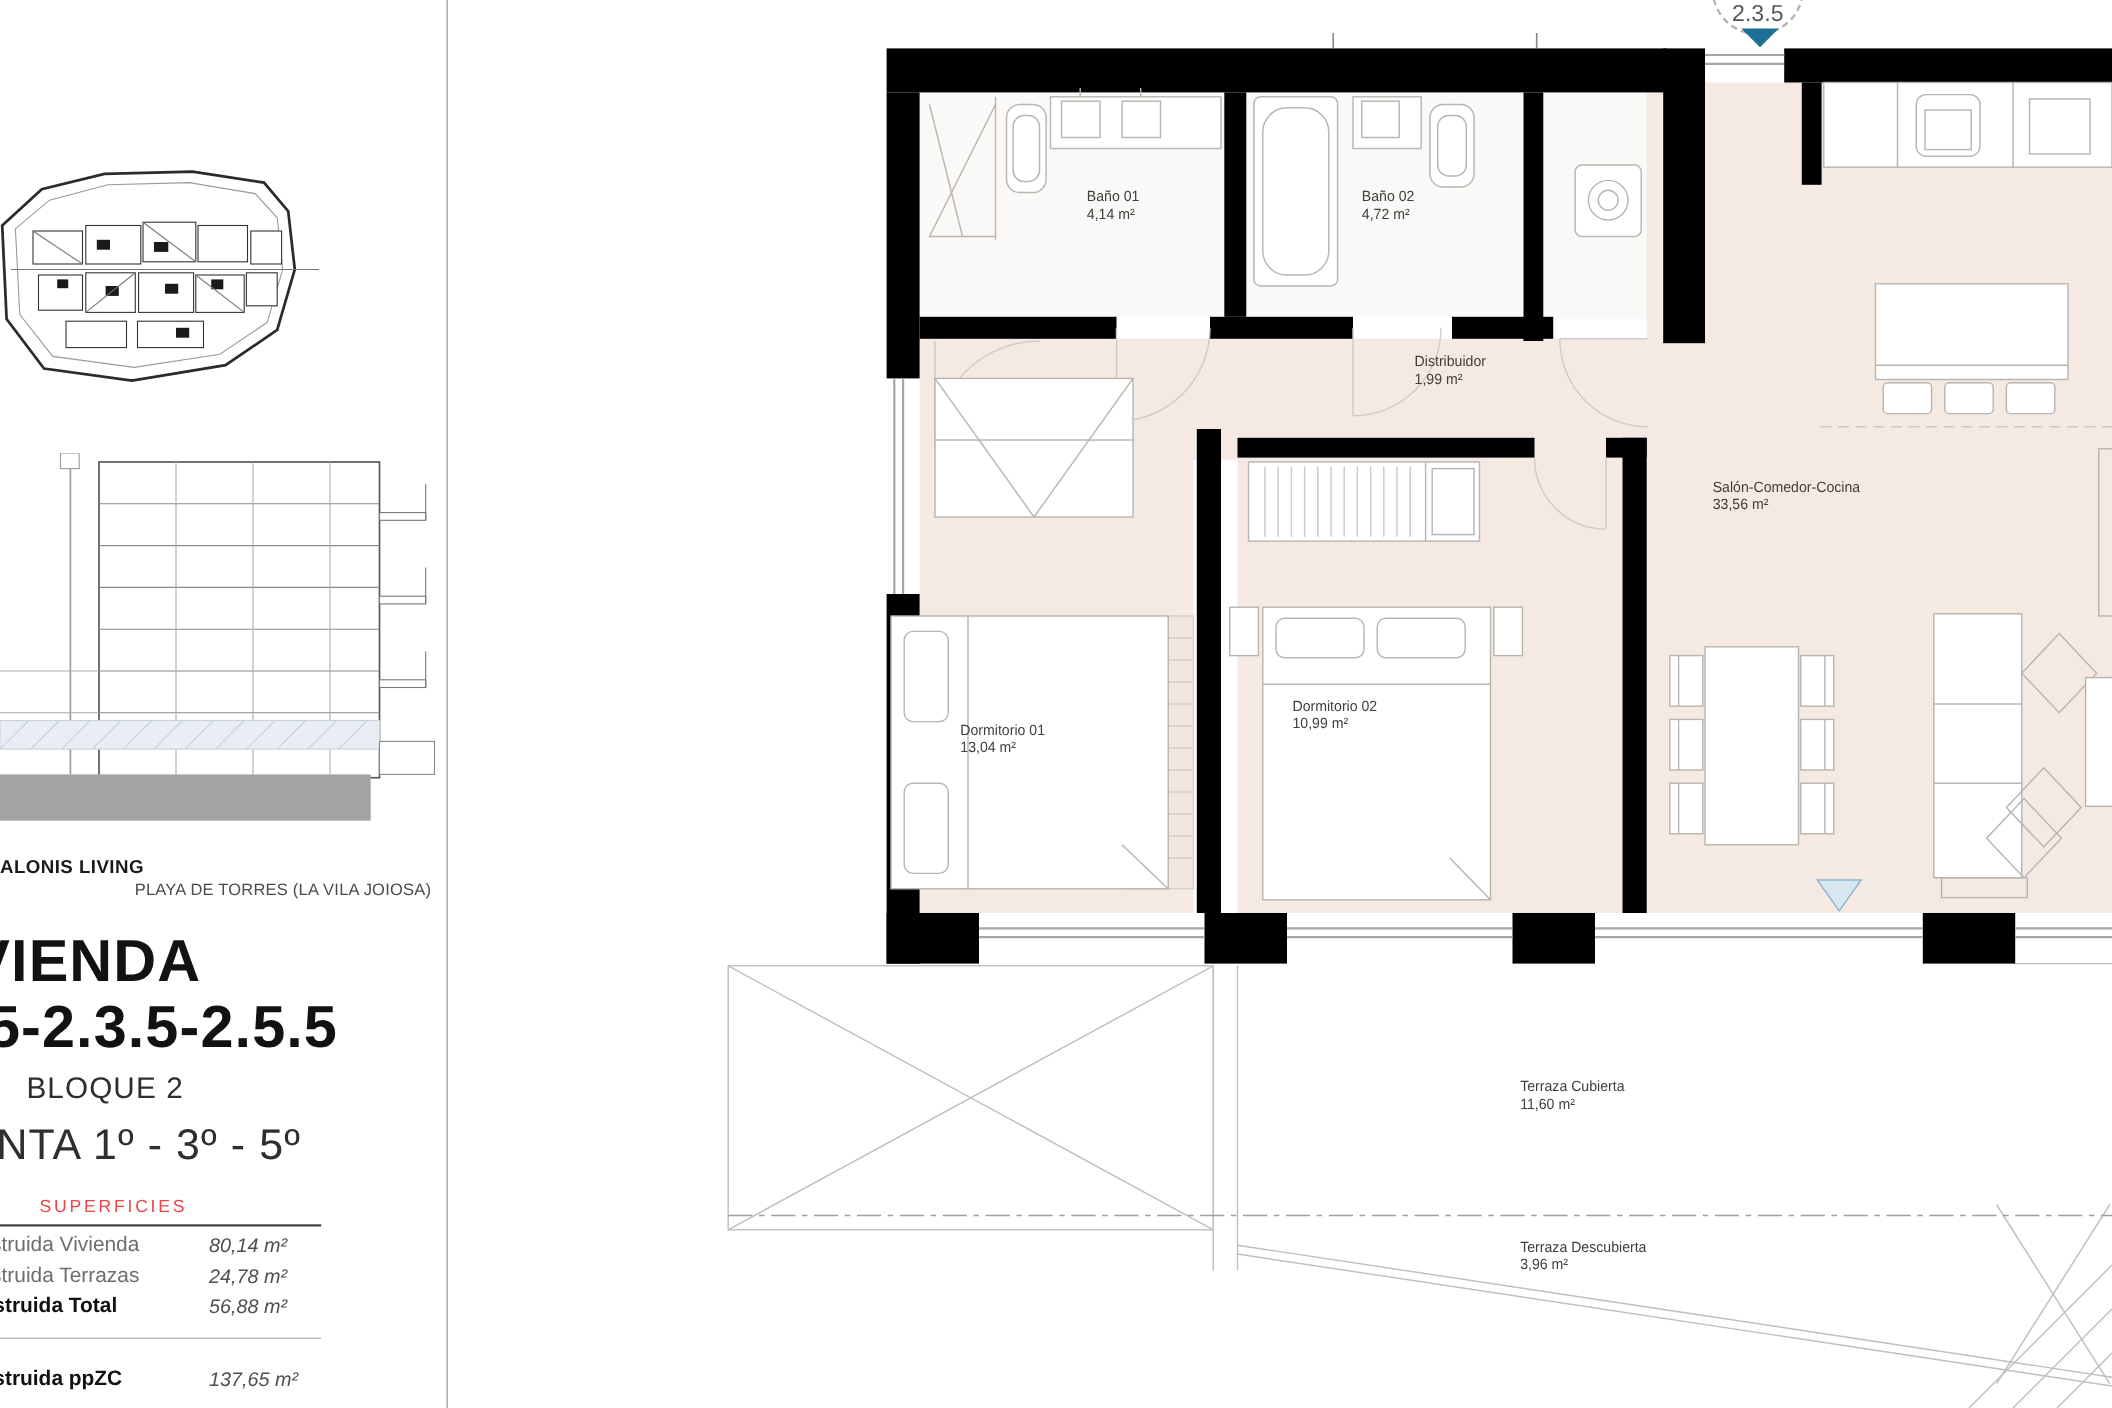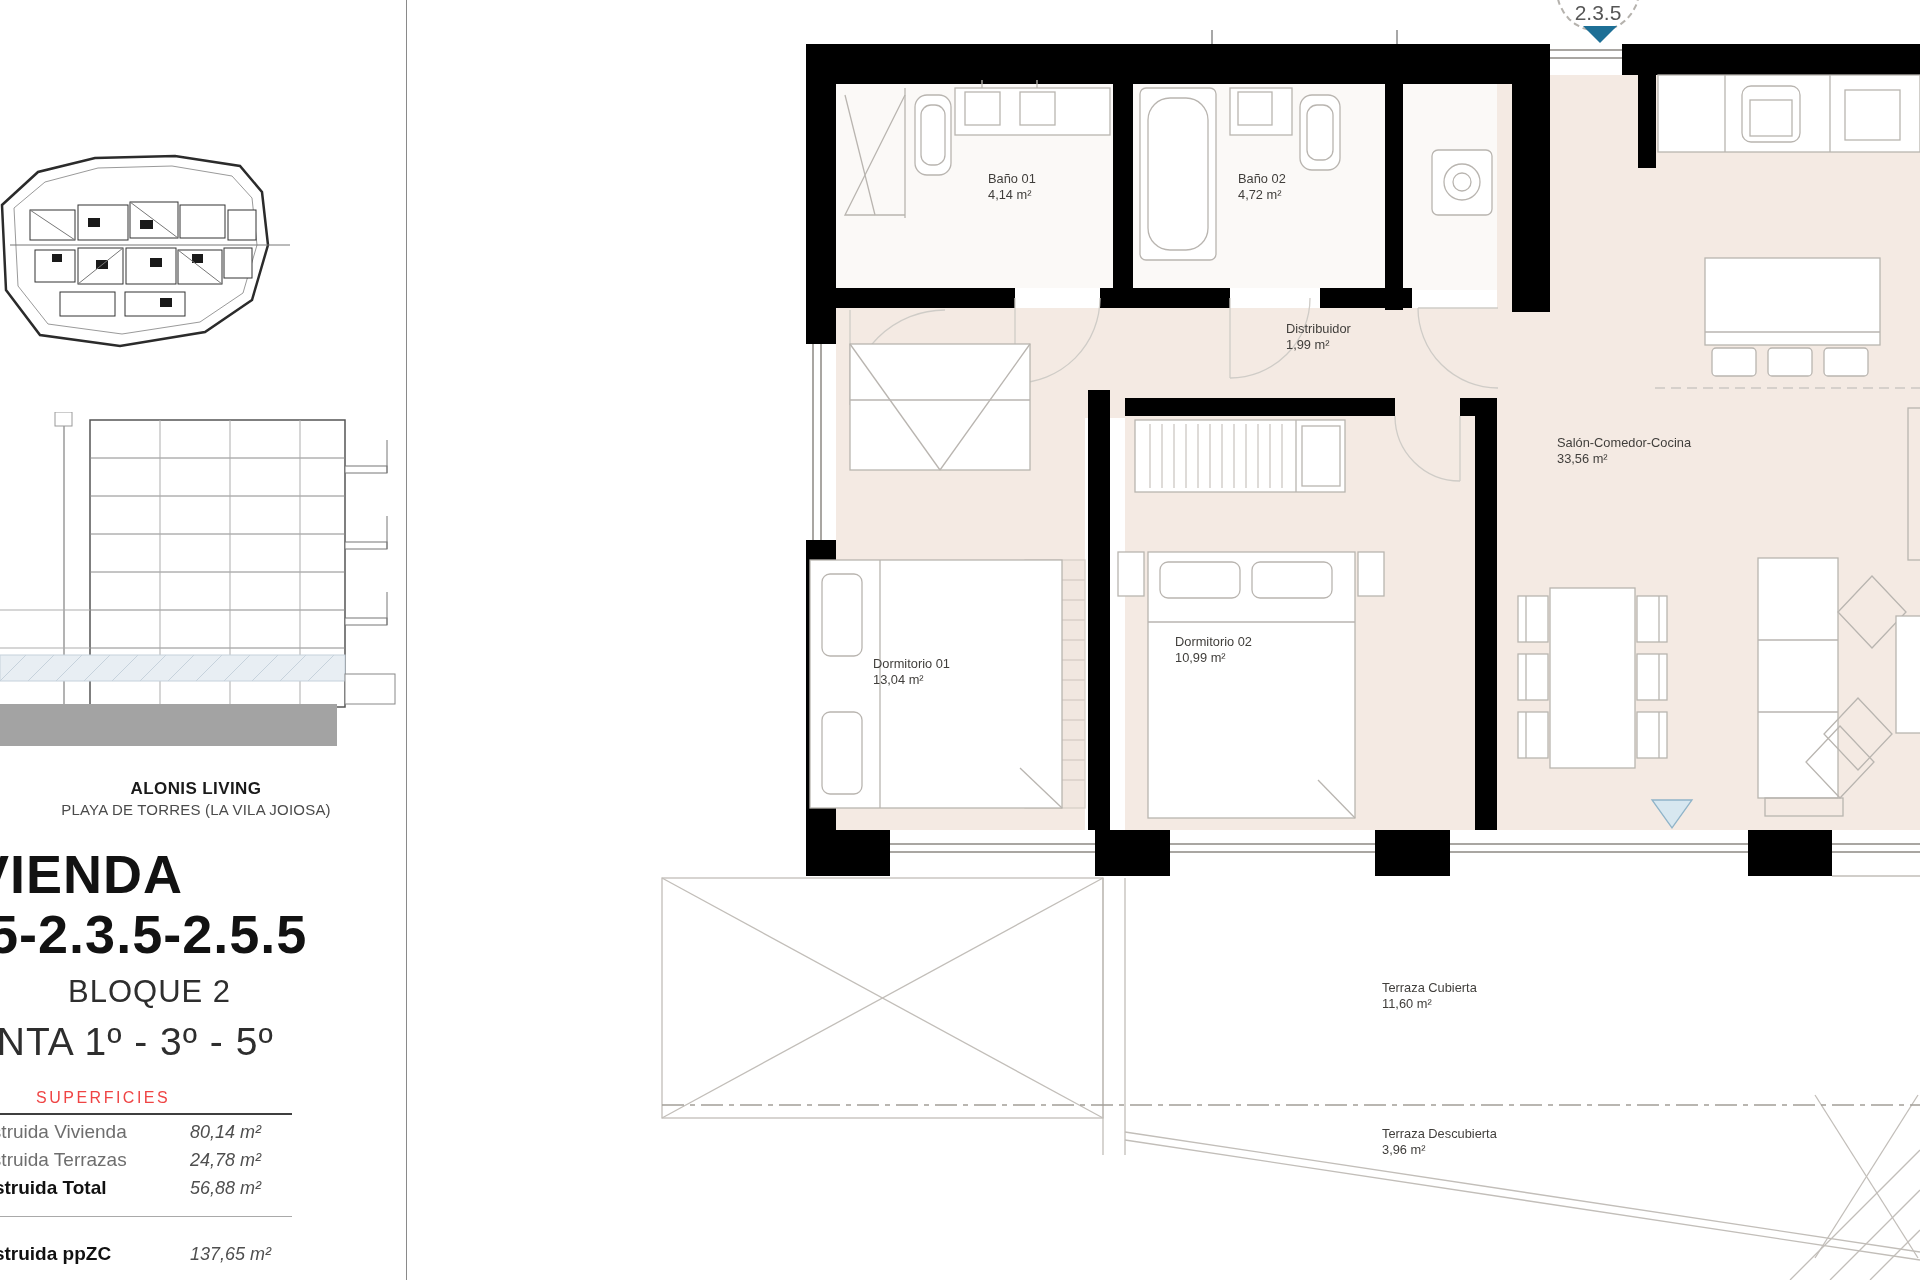--- a/index.html
+++ b/index.html
@@ -1,26 +1,26 @@
 <!DOCTYPE html>
 <html><head>
 <meta charset="utf-8">
 <style>
   html,body{margin:0;padding:0;background:#fff;}
   .page{position:relative;width:1920px;height:1280px;overflow:hidden;background:#fff;
         font-family:"Liberation Sans",sans-serif;}
   .abs{position:absolute;}
 
   
-  .brand{left:0;top:779px;width:392px;text-align:center;font-size:17px;font-weight:bold;
+  .brand{left:0;top:779px;width:392px;text-align:left;font-size:17px;font-weight:bold;
          color:#1a1a1a;letter-spacing:.4px;}
-  .location{left:0;top:801px;width:392px;text-align:center;font-size:15px;color:#4b4b4b;letter-spacing:.2px;}
+  .location{left:0;top:801px;width:392px;text-align:right;font-size:15px;color:#4b4b4b;letter-spacing:.2px;}
   .title{left:-80px;top:843px;font-size:54px;font-weight:800;color:#121212;letter-spacing:1px;white-space:nowrap;}
   .unitnums{left:-106px;top:903px;font-size:54px;font-weight:800;color:#121212;letter-spacing:1px;white-space:nowrap;}
-  .blockline{left:24px;top:974px;font-size:31px;font-weight:400;color:#2e2e2e;letter-spacing:1px;white-space:nowrap;margin-left:44px;}
+  .blockline{left:24px;top:974px;font-size:27px;font-weight:400;color:#2e2e2e;letter-spacing:1px;white-space:nowrap;}
   .floorsline{left:-80px;top:1020px;font-size:39px;font-weight:400;color:#2e2e2e;letter-spacing:1px;white-space:nowrap;}
 
   .surf-head{left:36px;top:1089px;font-size:16px;color:#ef4444;letter-spacing:2.5px;}
   .rule1{left:0;top:1113px;width:292px;height:2px;background:#3f3f3f;}
   .rule2{left:0;top:1216px;width:292px;height:1px;background:#a9a9a9;}
   .srow{left:0;height:22px;width:360px;}
   .srow .lbl{position:absolute;left:-43px;top:0;font-size:19px;color:#6e6e6e;white-space:nowrap;}
   .srow .val{position:absolute;left:190px;top:1px;width:162px;text-align:left;
              font-size:18px;font-style:italic;color:#4f4f4f;}
   .srow.bold .lbl{color:#111;font-weight:bold;}

